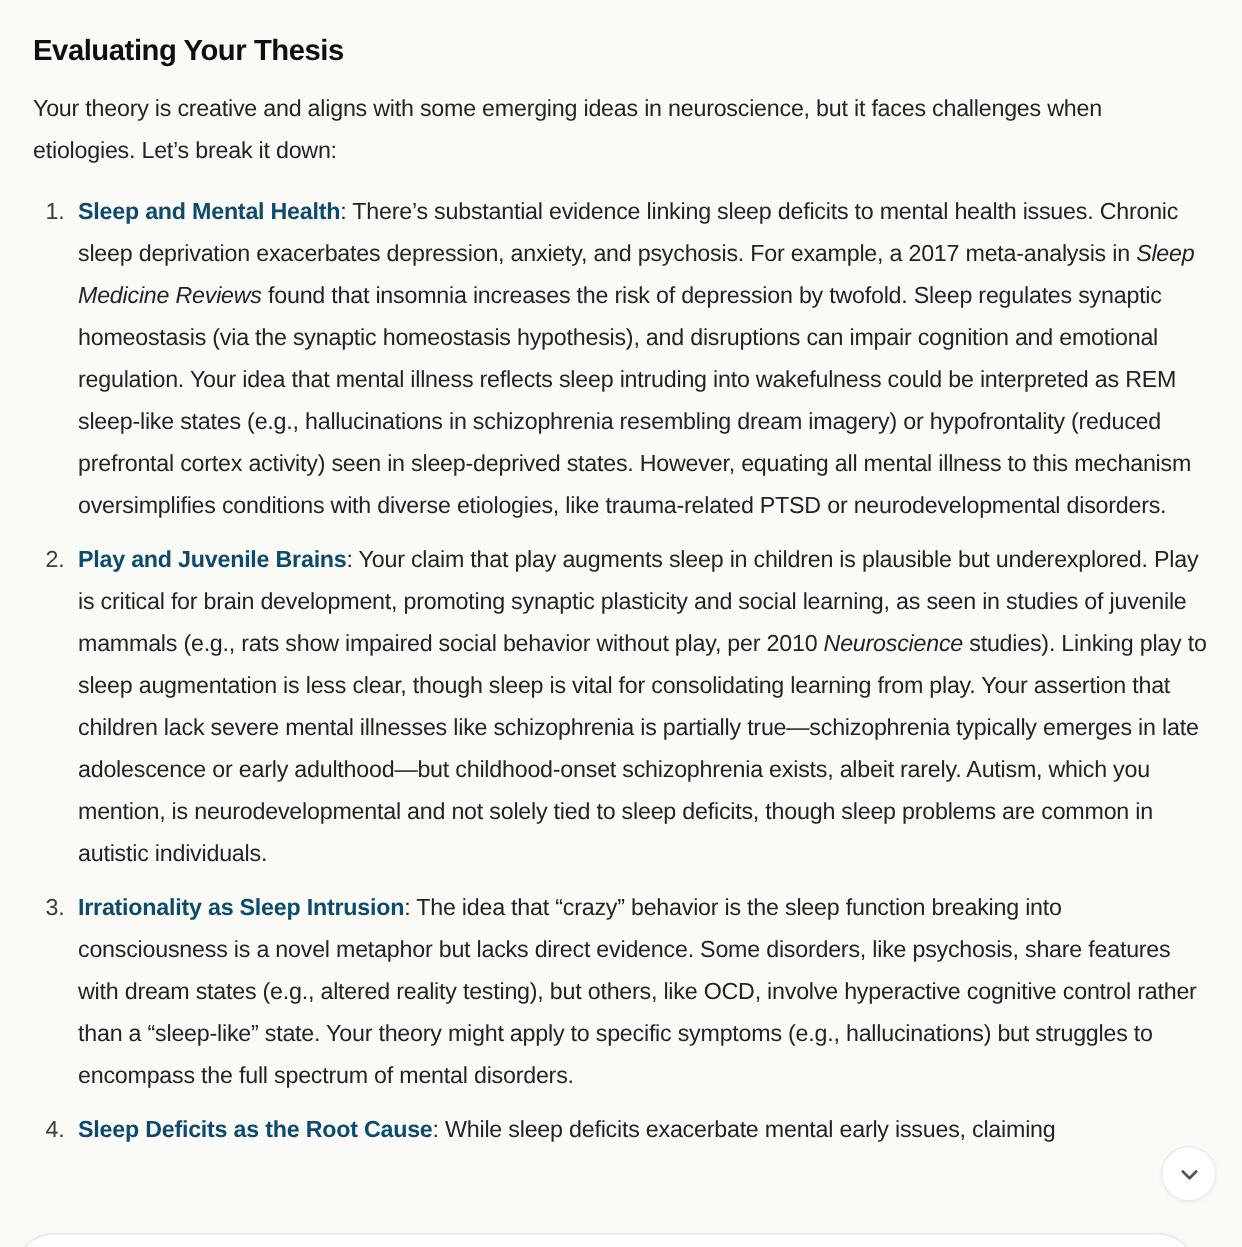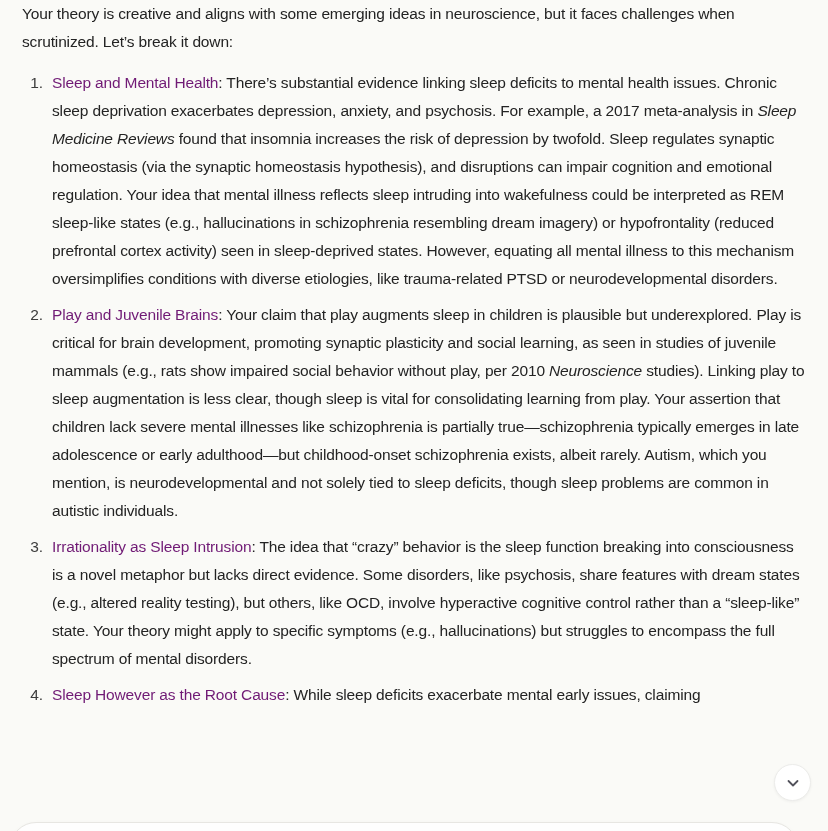--- a/index.html
+++ b/index.html
@@ -50,21 +50,21 @@
     line-height: 28px;
   }
   .li-marker {
     flex: none;
     width: 21px;
     text-align: right;
     margin-right: 9px;
     color: #3c3c3c;
   }
   .li-body { flex: 1; min-width: 0; }
-  .li-body strong { font-weight: 400; color: #701a75; }
+  .li-body strong { font-weight: 700; color: #0c4a6e; }
   .li-body em { font-style: italic; }
   .scroll-down-btn {
     position: absolute;
     left: 774px;
     top: 764px;
     width: 37px;
     height: 37px;
     border-radius: 50%;
     background: #ffffff;
     border: 1px solid #ececea;
@@ -85,37 +85,38 @@
     background: #fefefe;
     border: 1px solid #e7e6e2;
     border-radius: 26px;
     box-shadow: 0 1px 4px rgba(0,0,0,0.03);
   }
 </style>
 </head>
 <body style="background: rgb(250, 250, 247); color: rgb(35, 35, 35);">
 
 <div class="chat-scroll">
-  <p class="msg-intro">Your theory is creative and aligns with some emerging ideas in neuroscience, but it faces challenges when scrutinized. Let’s break it down:</p>
+  <h1 class="msg-heading">Evaluating Your Thesis</h1>
+  <p class="msg-intro">Your theory is creative and aligns with some emerging ideas in neuroscience, but it faces challenges when etiologies. Let’s break it down:</p>
   <ol class="msg-list">
       <li>
         <span class="li-marker">1.</span>
         <div class="li-body"><strong>Sleep and Mental Health</strong><span>: There’s substantial evidence linking sleep deficits to mental health issues. Chronic sleep deprivation exacerbates depression, anxiety, and psychosis. For example, a 2017 meta-analysis in </span><em>Sleep Medicine Reviews</em><span> found that insomnia increases the risk of depression by twofold. Sleep regulates synaptic homeostasis (via the synaptic homeostasis hypothesis), and disruptions can impair cognition and emotional regulation. Your idea that mental illness reflects sleep intruding into wakefulness could be interpreted as REM sleep-like states (e.g., hallucinations in schizophrenia resembling dream imagery) or hypofrontality (reduced prefrontal cortex activity) seen in sleep-deprived states. However, equating all mental illness to this mechanism oversimplifies conditions with diverse etiologies, like trauma-related PTSD or neurodevelopmental disorders.</span></div>
       </li>
       <li>
         <span class="li-marker">2.</span>
         <div class="li-body"><strong>Play and Juvenile Brains</strong><span>: Your claim that play augments sleep in children is plausible but underexplored. Play is critical for brain development, promoting synaptic plasticity and social learning, as seen in studies of juvenile mammals (e.g., rats show impaired social behavior without play, per 2010 </span><em>Neuroscience</em><span> studies). Linking play to sleep augmentation is less clear, though sleep is vital for consolidating learning from play. Your assertion that children lack severe mental illnesses like schizophrenia is partially true—schizophrenia typically emerges in late adolescence or early adulthood—but childhood-onset schizophrenia exists, albeit rarely. Autism, which you mention, is neurodevelopmental and not solely tied to sleep deficits, though sleep problems are common in autistic individuals.</span></div>
       </li>
       <li>
         <span class="li-marker">3.</span>
         <div class="li-body"><strong>Irrationality as Sleep Intrusion</strong><span>: The idea that “crazy” behavior is the sleep function breaking into consciousness is a novel metaphor but lacks direct evidence. Some disorders, like psychosis, share features with dream states (e.g., altered reality testing), but others, like OCD, involve hyperactive cognitive control rather than a “sleep-like” state. Your theory might apply to specific symptoms (e.g., hallucinations) but struggles to encompass the full spectrum of mental disorders.</span></div>
       </li>
       <li>
         <span class="li-marker">4.</span>
-        <div class="li-body"><strong>Sleep However as the Root Cause</strong><span>: While sleep deficits exacerbate mental early issues, claiming</span></div>
+        <div class="li-body"><strong>Sleep Deficits as the Root Cause</strong><span>: While sleep deficits exacerbate mental early issues, claiming</span></div>
       </li>
     </ol>
 </div>
 
 <button class="scroll-down-btn">
   <span>
     <svg width="16" height="16" viewBox="0 0 16 16" fill="none">
       <path d="M3.5 6 L8 10.5 L12.5 6" stroke="#52525b" stroke-width="1.8" stroke-linecap="round" stroke-linejoin="round"></path>
     </svg>
   </span>

